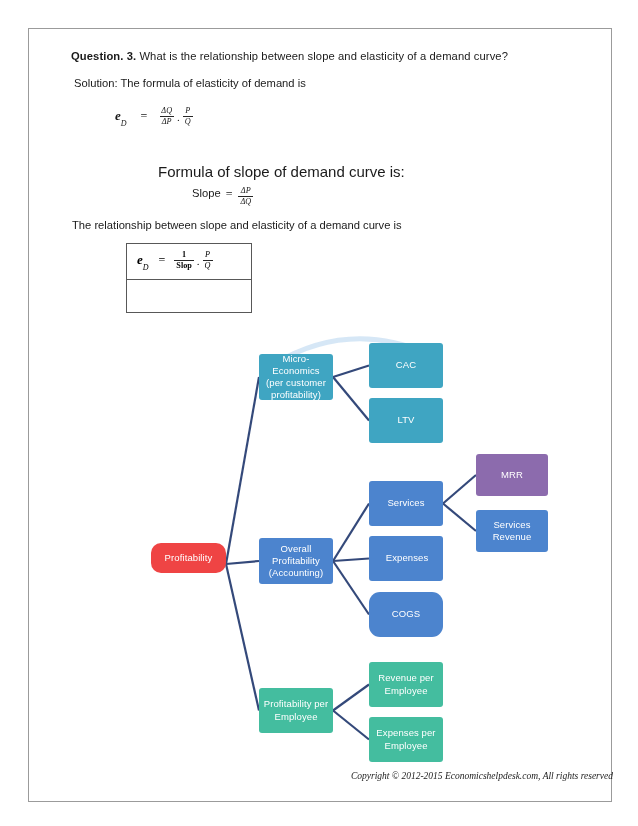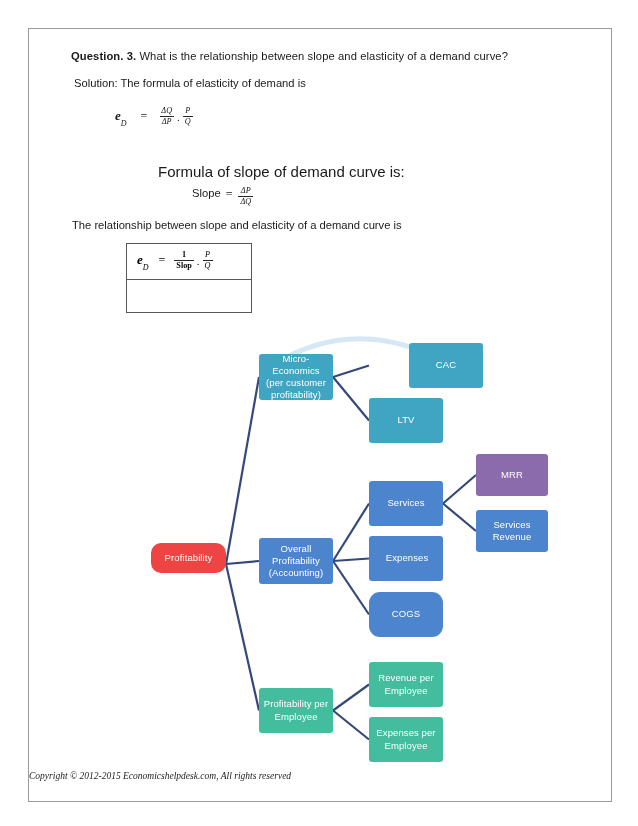--- a/index.html
+++ b/index.html
@@ -210,21 +210,21 @@
     padding: 2px 4px;
     letter-spacing: 0.1px;
   }
 
   
   #footer-note {
     position: absolute;
     left: 0;
     top: 742px;
     width: 584px;
-    text-align: left;
+    text-align: right;
     font-size: 9.5px;
     font-style: italic;
     font-family: "Liberation Serif", serif;
     color: #1a1a1a;
   }
 </style>
 </head>
 <body>
 
 <div id="page-sheet">
@@ -305,21 +305,21 @@
         <line x1="414" y1="189.5" x2="447" y2="217" stroke="#34497a" stroke-width="2.2"></line>
         <line x1="304" y1="396.5" x2="340" y2="370.5" stroke="#34497a" stroke-width="2.2"></line>
         <line x1="304" y1="396.5" x2="340" y2="425.5" stroke="#34497a" stroke-width="2.2"></line>
       </svg>
   <div class="node" style="left: 122px; top: 229px; width: 75px; height: 30px; background: #ef4444; border-radius: 10px;">
         <span>Profitability</span>
       </div>
       <div class="node" style="left: 230px; top: 40px; width: 74px; height: 46px; background: rgb(63, 165, 194);">
         <span>Micro-Economics (per customer profitability)</span>
       </div>
-      <div class="node" style="left: 340px; top: 29px; width: 74px; height: 45px; background: rgb(63, 165, 194); margin-left: 40px;">
+      <div class="node" style="left: 340px; top: 29px; width: 74px; height: 45px; background: rgb(63, 165, 194);">
         <span>CAC</span>
       </div>
       <div class="node" style="left: 340px; top: 84px; width: 74px; height: 45px; background: rgb(63, 165, 194);">
         <span>LTV</span>
       </div>
       <div class="node" style="left: 230px; top: 224px; width: 74px; height: 46px; background: rgb(76, 132, 206);">
         <span>Overall Profitability (Accounting)</span>
       </div>
       <div class="node" style="left: 340px; top: 167px; width: 74px; height: 45px; background: rgb(76, 132, 206);">
         <span>Services</span>

